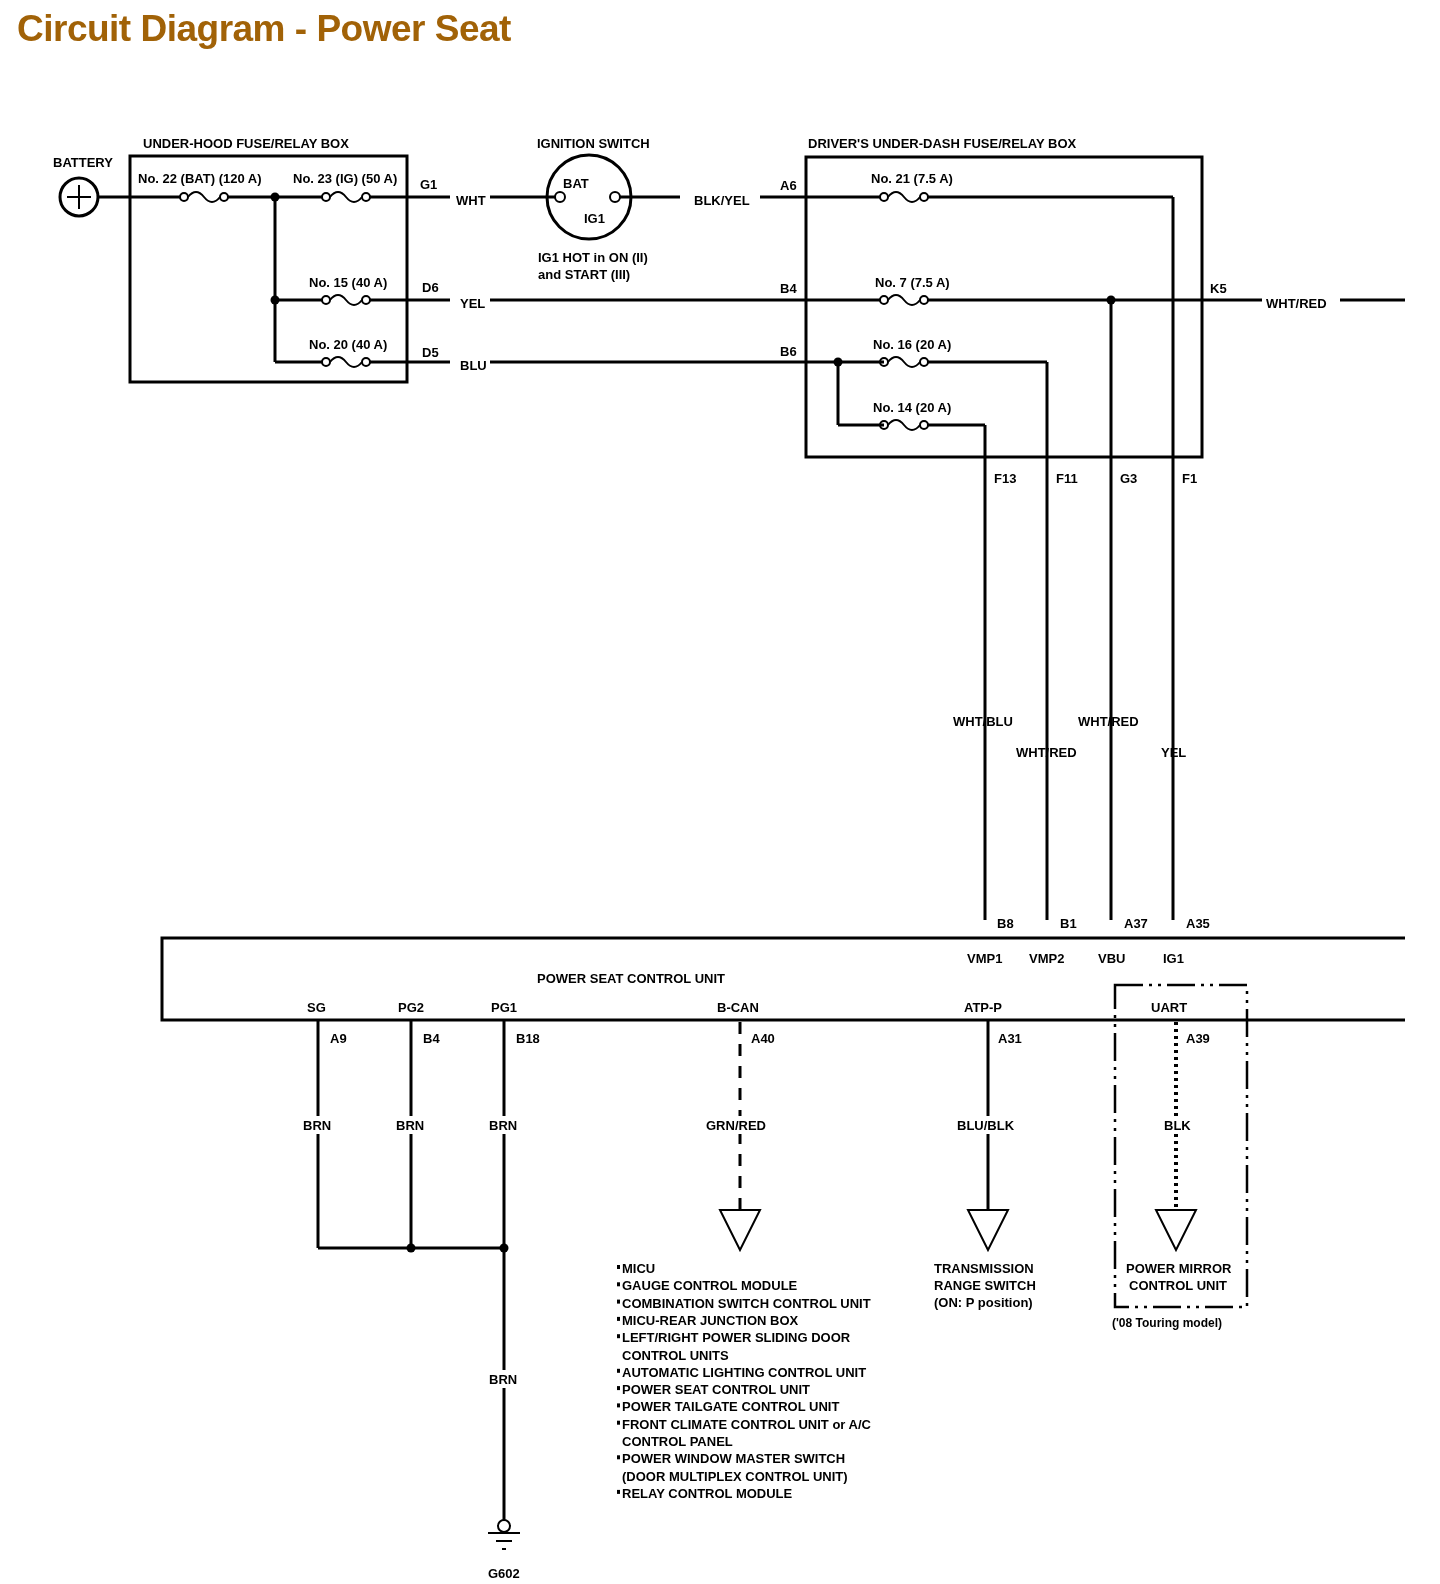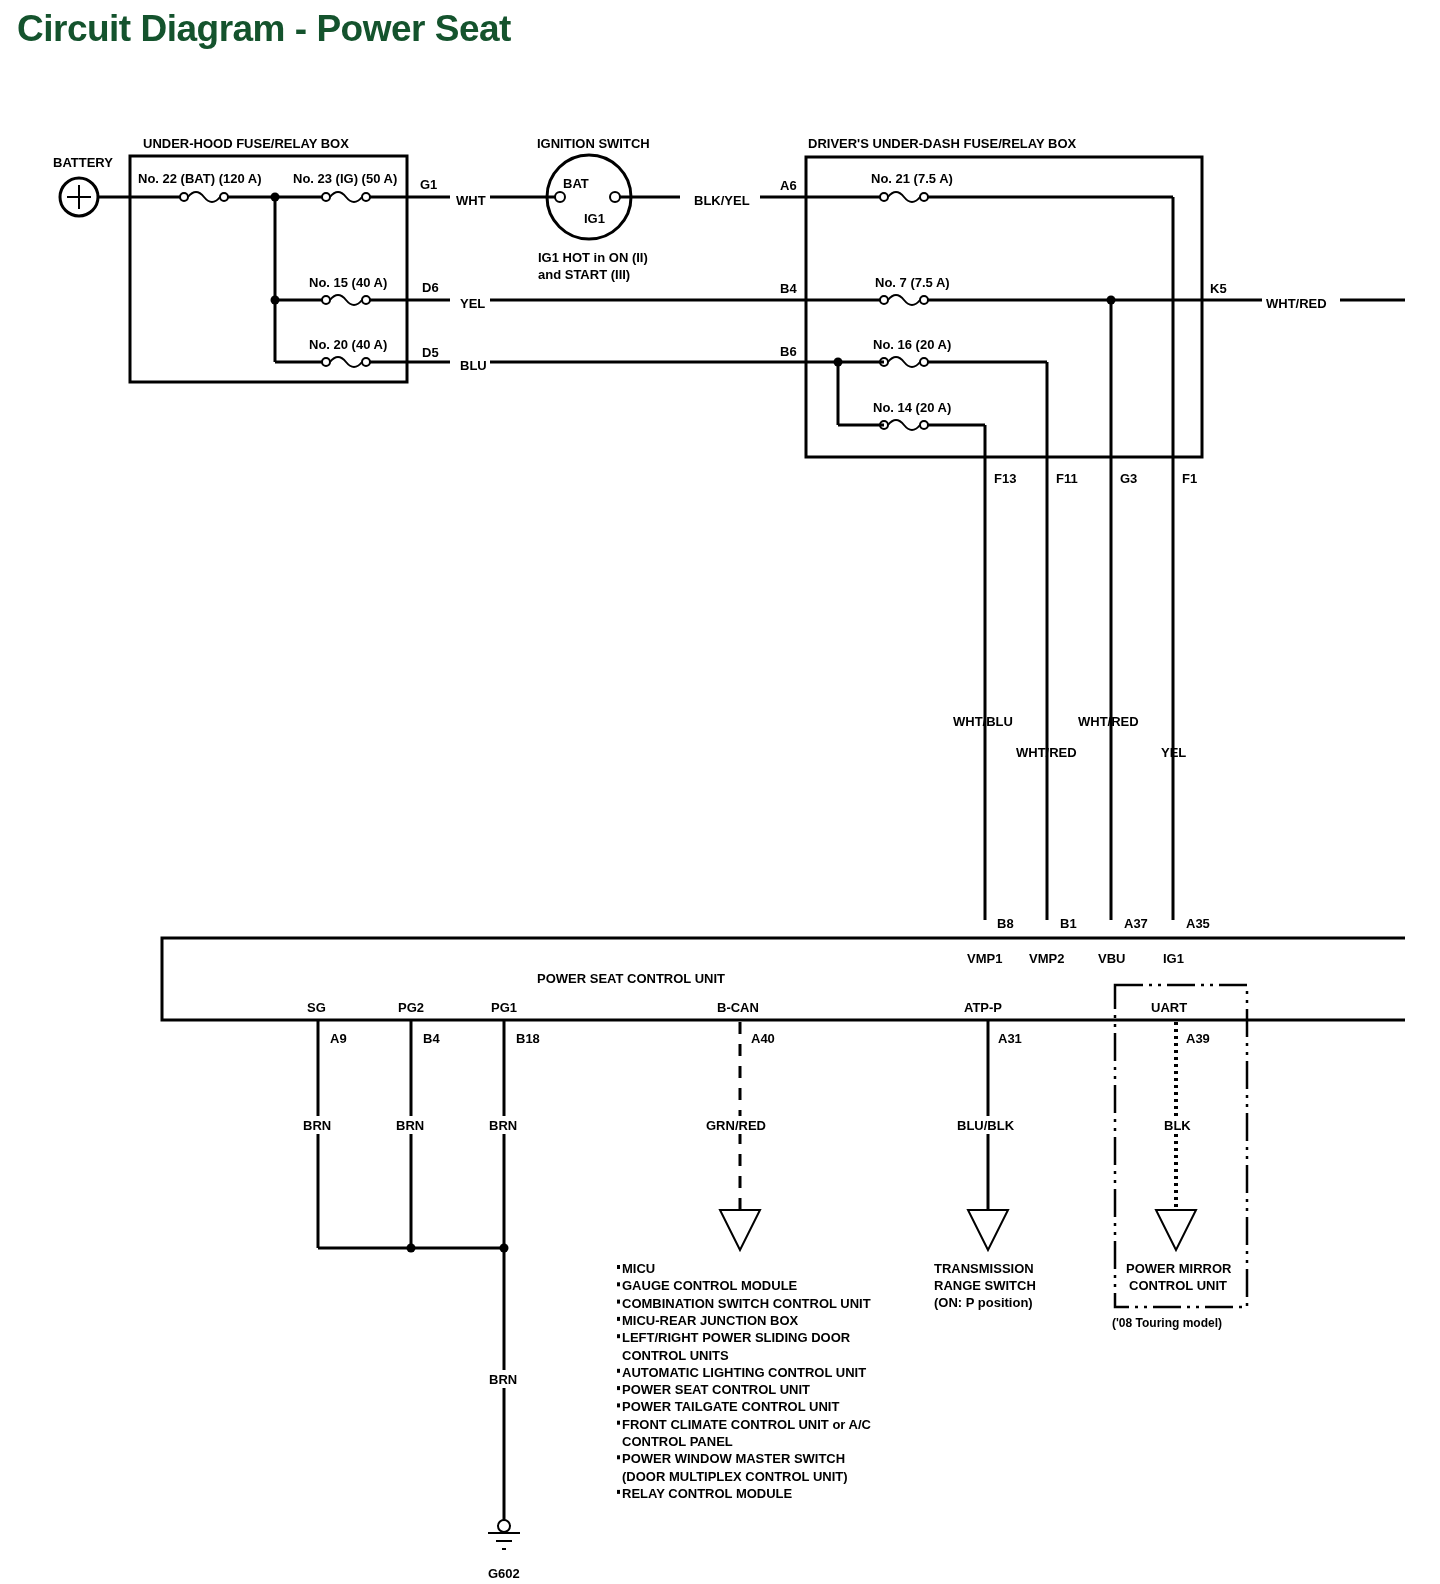--- a/index.html
+++ b/index.html
@@ -1,17 +1,17 @@
 <!DOCTYPE html>
 <html><head>
 <meta charset="utf-8">
 <style>
   html, body { margin: 0; padding: 0; background: #ffffff; }
   body { width: 1440px; height: 1584px; position: relative; overflow: hidden; font-family: "Liberation Sans", sans-serif; }
-  .title { position: absolute; left: 17px; top: 8px; font-size: 37px; font-weight: bold; color: #14532d; letter-spacing: -0.5px; }
+  .title { position: absolute; left: 17px; top: 8px; font-size: 37px; font-weight: bold; color: #a16207; letter-spacing: -0.5px; }
   svg#diagram { position: absolute; left: 0; top: 0; }
   svg text { font-family: "Liberation Sans", sans-serif; font-weight: bold; fill: #000; }
   .lbl { font-size: 13px; }
   .lblS { font-size: 12px; }
 </style>
 </head>
 <body>
 
 <div class="title">Circuit Diagram - Power Seat</div>
 

